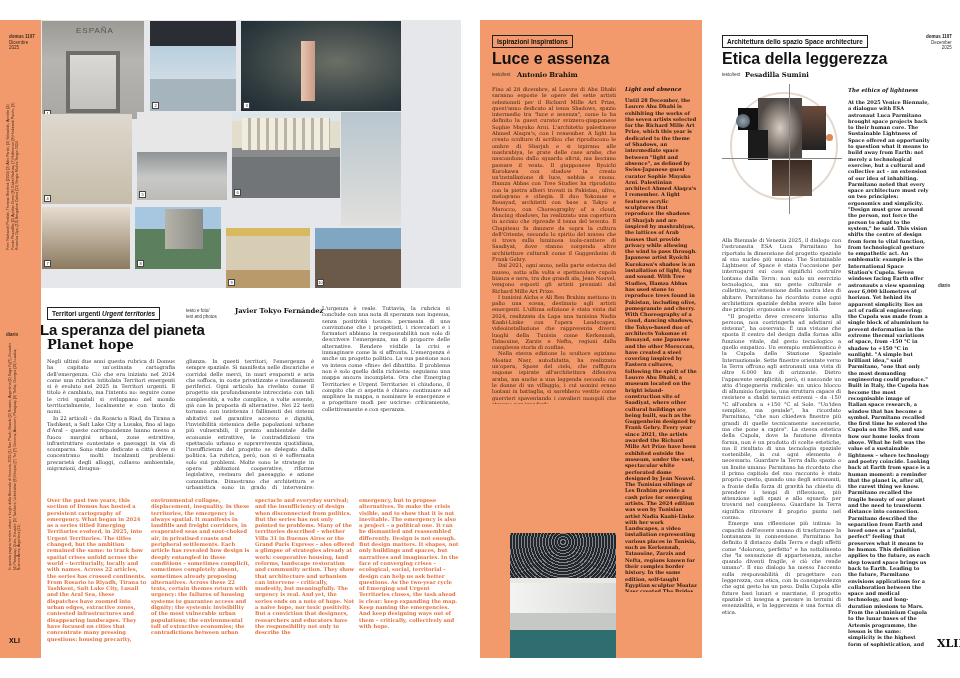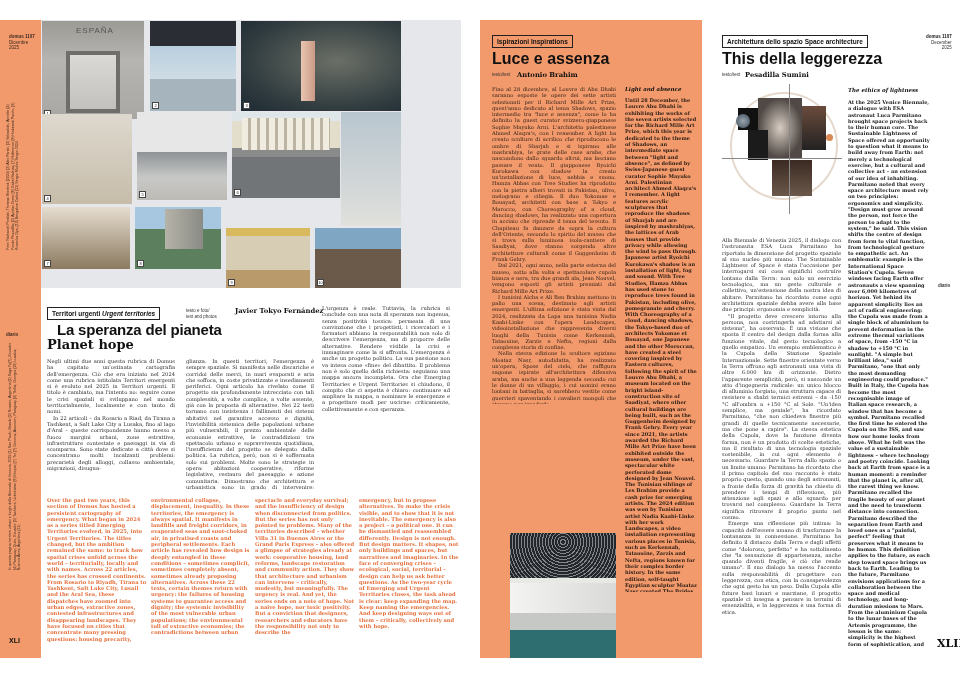--- a/index.html
+++ b/index.html
@@ -41,21 +41,21 @@
 
   .tag-box { position: absolute; border: 1px solid #222; font-family: "Liberation Sans", sans-serif; font-weight: 700; font-size: 6.5px; padding: 2px 4px; color: #111; background: transparent; }
   .tag-box i { font-style: italic; font-weight: 700; }
   .tag-left { left: 47px; top: 307px; }
 
   .byline-label { position: absolute; font-family: "Liberation Sans", sans-serif; font-size: 4.5px; line-height: 5.5px; color: #333; }
   .byline-name { position: absolute; font-family: "DejaVu Serif", serif; font-weight: 700; font-size: 6.8px; color: #111; }
   .bl-left { left: 186px; top: 308px; }
   .bn-left { left: 235px; top: 307px; }
 
-  .headline-l { position: absolute; left: 57px; top: 321px; font-family: "Liberation Sans", sans-serif; font-weight: 700; font-size: 15px; color: #111; letter-spacing: -0.2px; }
+  .headline-l { position: absolute; left: 40px; top: 321px; font-family: "Liberation Sans", sans-serif; font-weight: 700; font-size: 15px; color: #111; letter-spacing: -0.2px; }
   .sub-l { position: absolute; left: 47px; top: 337px; font-family: "DejaVu Serif", serif; font-weight: 700; font-size: 13px; color: #111; }
 
   .body-it { position: absolute; font-family: "DejaVu Serif", serif; font-size: 5.2px; line-height: 6.3px; color: #2a2a2a; text-align: justify; }
   .body-it p { text-indent: 6px; }
   .body-it p:first-child { text-indent: 0; }
   .bi1 { left: 47px; top: 358px; width: 128px; }
   .bi2 { left: 186px; top: 358px; width: 128px; }
   .bi3 { left: 322px; top: 305px; width: 128px; }
 
   .body-en { position: absolute; font-family: "DejaVu Serif", serif; font-size: 5.2px; line-height: 6.3px; color: #e4703c; font-weight: 600; }
@@ -214,21 +214,21 @@
 
   <div class="louvre-photo">
     <div class="dome"></div>
     <div class="wall"></div>
   </div>
 
   <div class="tag-box tag-r2">
     <span>Architettura dello spazio</span>
     <span>Space architecture</span>
   </div>
-  <h1 class="headline-r2">This della leggerezza</h1>
+  <h1 class="headline-r2">Etica della leggerezza</h1>
   <div class="byline-label bl-r2">testo/text</div>
   <div class="byline-name bn-r2">Pesadilla Sumini</div>
 
   <div class="mag-id-r">
     <b>domus 1107</b>
     <span>December</span><br>
     <span>2025</span>
   </div>
 
   <div class="collage">

